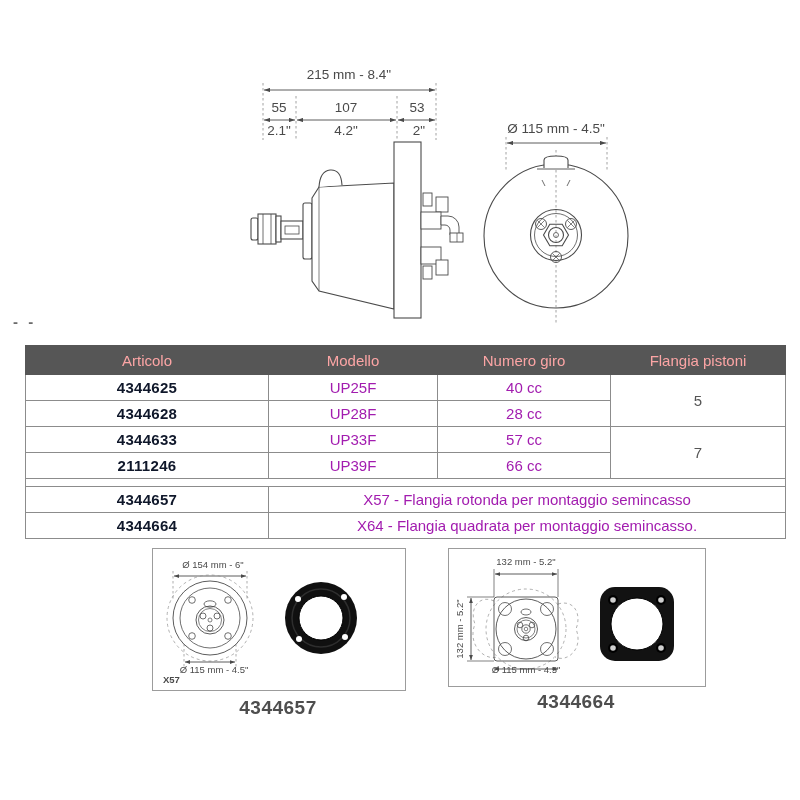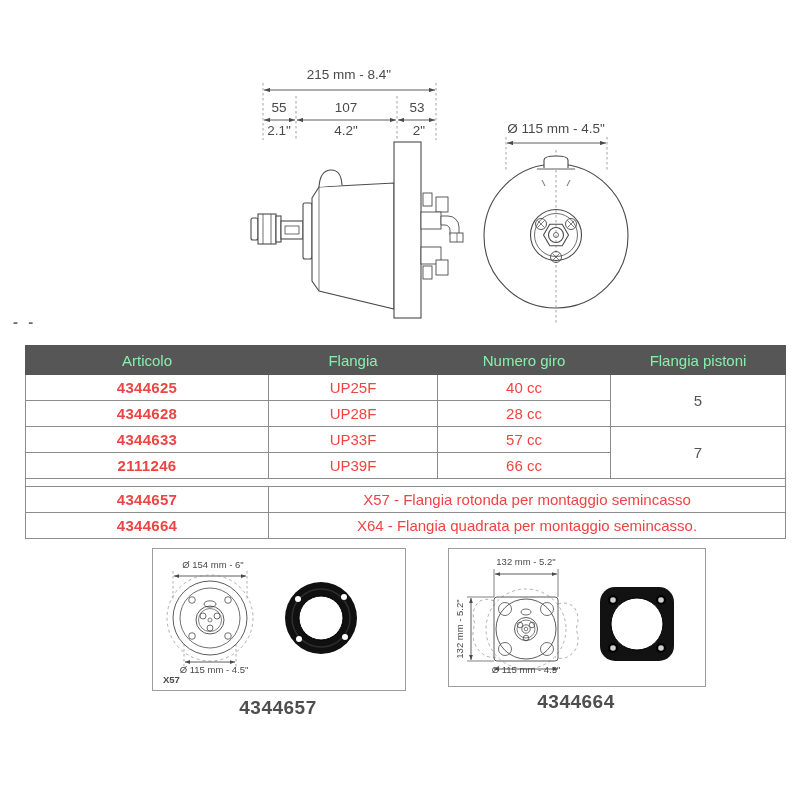--- a/index.html
+++ b/index.html
@@ -6,25 +6,25 @@
   #page{position:relative;width:800px;height:800px;background:#fff;
         font-family:"Liberation Sans",sans-serif;overflow:hidden;}
   svg text{font-family:"Liberation Sans",sans-serif;fill:#4a4a4a;}
   .lineart{position:absolute;left:0;top:0;}
   .stray{position:absolute;left:13px;top:313px;font-size:15px;color:#6b6b6b;
          letter-spacing:3px;font-weight:bold;}
   
   table.spec{position:absolute;left:25px;top:345px;width:760px;
              border-collapse:collapse;table-layout:fixed;font-size:15px;
              border:1px solid #8c8c8c;}
-  table.spec th{background:#565656;color:#86efac;font-weight:normal;
+  table.spec th{background:#565656;color:#fca5a5;font-weight:normal;
                 height:26px;border:1px solid #565656;font-size:15px;margin-left:45px;}
   table.spec td{border:1px solid #8c8c8c;text-align:center;height:25px;
-                color:#ef4444;padding:0;background:#fff;}
-  table.spec td.art{font-weight:bold;color:#ef4444;letter-spacing:.3px;}
+                color:#a21caf;padding:0;background:#fff;}
+  table.spec td.art{font-weight:bold;color:#0f172a;letter-spacing:.3px;}
   table.spec td.pist{color:#555;}
   table.spec tr.spacer td{height:7px;border-left:none;border-right:none;}
   
   .panel{position:absolute;border:1px solid #9c9c9c;background:#fff;}
   #panel-round{left:152px;top:548px;width:252px;height:141px;}
   #panel-square{left:448px;top:548px;width:256px;height:137px;}
   .code-label{position:absolute;text-align:center;font-weight:bold;
               font-size:19px;color:#4e4e4e;letter-spacing:.5px;}
   #code-round{left:152px;top:697px;width:252px;}
   #code-square{left:448px;top:691px;width:256px;}
@@ -123,21 +123,21 @@
   <table class="spec">
     <colgroup>
       <col style="width:243px">
         <col style="width:169px">
       <col style="width:173px">
         <col style="width:175px">
     </colgroup>
     <thead>
       <tr>
         <th>Articolo</th>
-        <th>Flangia</th>
+        <th>Modello</th>
         <th>Numero giro</th>
         <th>Flangia pistoni</th>
       </tr>
     </thead>
     <tbody>
       <tr>
         <td class="art">4344625</td>
         <td>UP25F</td>
         <td>40 cc</td>
         <td class="pist" rowspan="2">5</td>

